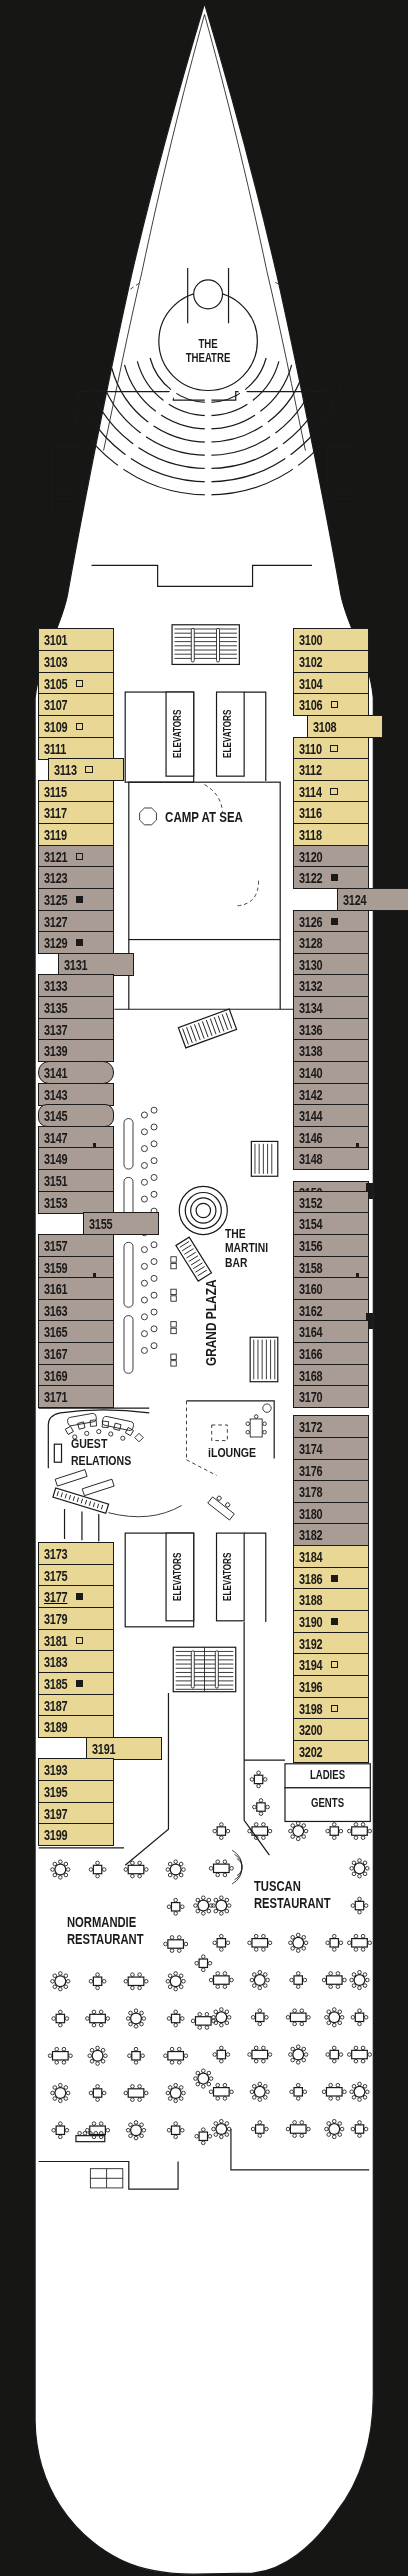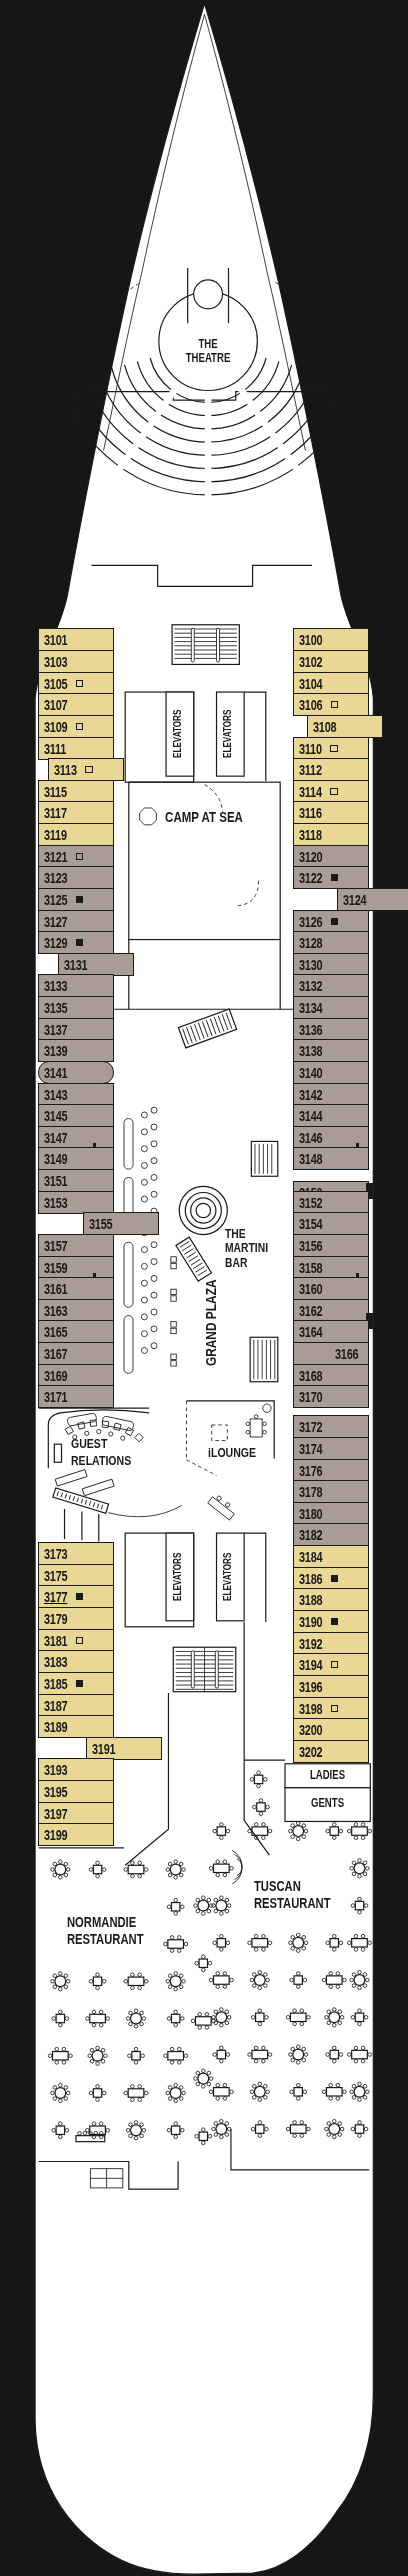--- a/index.html
+++ b/index.html
@@ -447,21 +447,21 @@
       </div>
       <div class="cab t" style="left: 38px; top: 1039px;">
         <span class="num">3139</span>
       </div>
       <div class="cab t" style="left: 38px; top: 1061px; border-radius: 11px;">
         <span class="num">3141</span>
       </div>
       <div class="cab t" style="left: 38px; top: 1083px;">
         <span class="num">3143</span>
       </div>
-      <div class="cab t" style="left: 38px; top: 1104px;">
+      <div class="cab t" style="left: 38px; top: 1104px; border-radius: 9px;">
         <span class="num">3145</span>
       </div>
       <div class="cab t" style="left: 38px; top: 1126px;">
         <span class="num">3147</span>
       </div>
       <div class="tick" style="left: 93px; top: 1143px;"></div>
       <div class="cab t" style="left: 38px; top: 1147px;">
         <span class="num">3149</span>
       </div>
       <div class="cab t" style="left: 38px; top: 1169px;">
@@ -644,21 +644,21 @@
       <div class="cab t" style="left: 293px; top: 1277px;">
         <span class="num">3160</span>
       </div>
       <div class="cab t" style="left: 293px; top: 1299px;">
         <span class="num">3162</span>
       </div>
       <div class="notch" style="left: 366px; top: 1313px;"></div>
       <div class="cab t" style="left: 293px; top: 1320px;">
         <span class="num">3164</span>
       </div>
-      <div class="cab t" style="left: 293px; top: 1342px; padding-left: 36px;">
+      <div class="cab t" style="left: 293px; top: 1342px;">
         <span class="num">3166</span>
       </div>
       <div class="cab t" style="left: 293px; top: 1364px;">
         <span class="num">3168</span>
       </div>
       <div class="cab t" style="left: 293px; top: 1385px;">
         <span class="num">3170</span>
       </div>
       <div class="cab t" style="left: 293px; top: 1415px;">
         <span class="num">3172</span>

